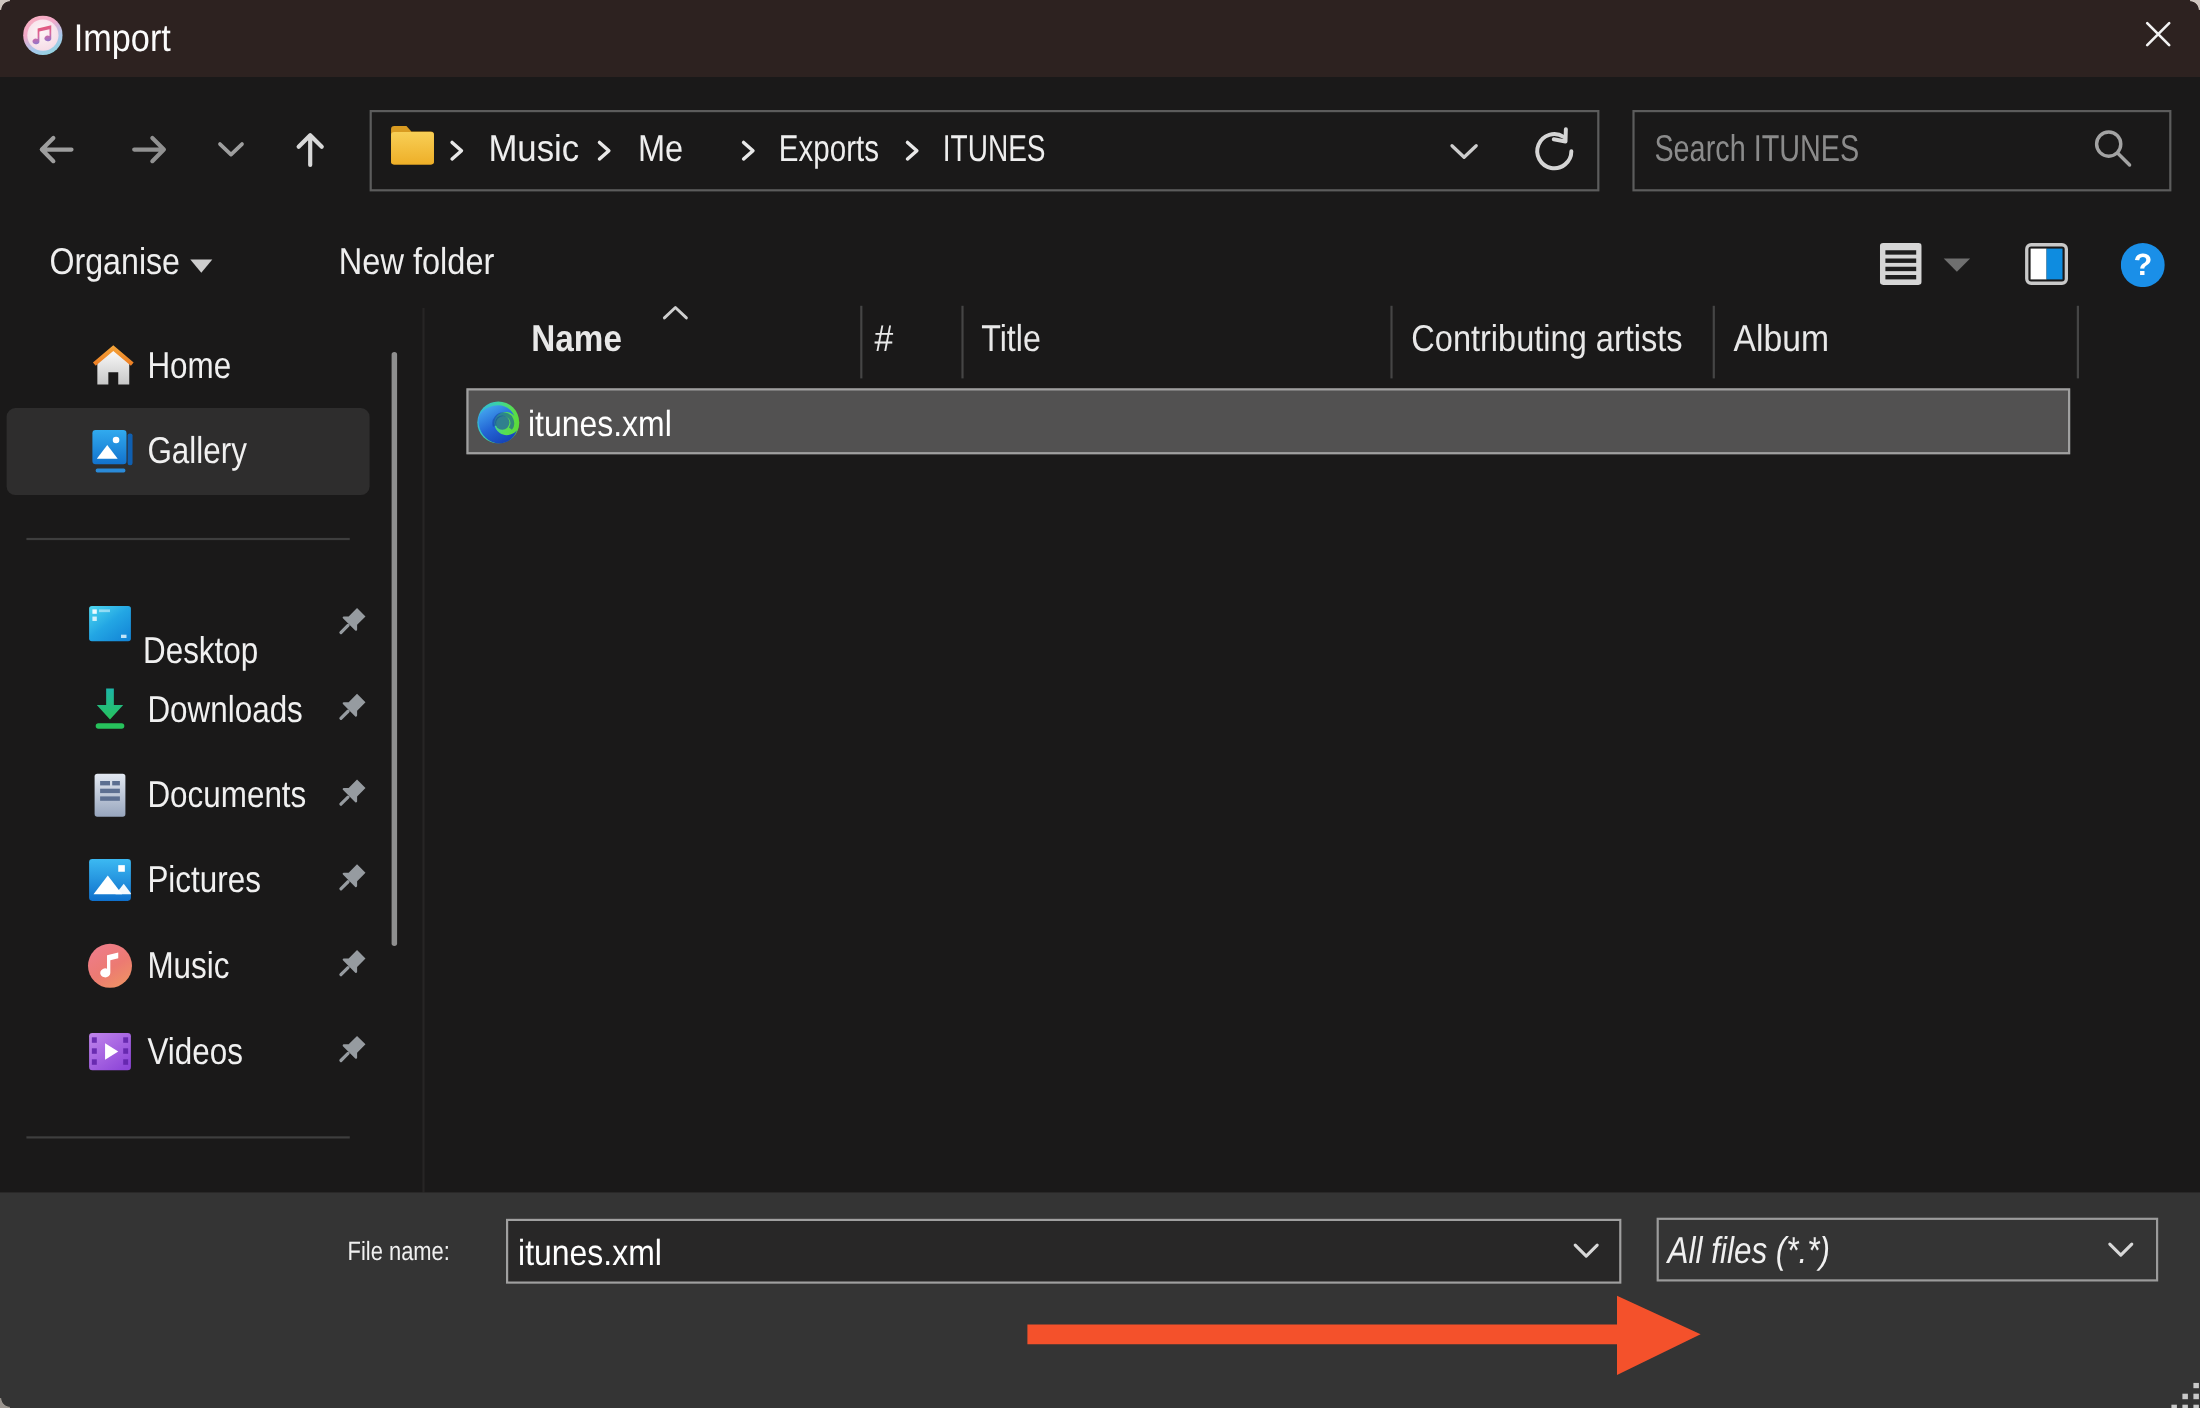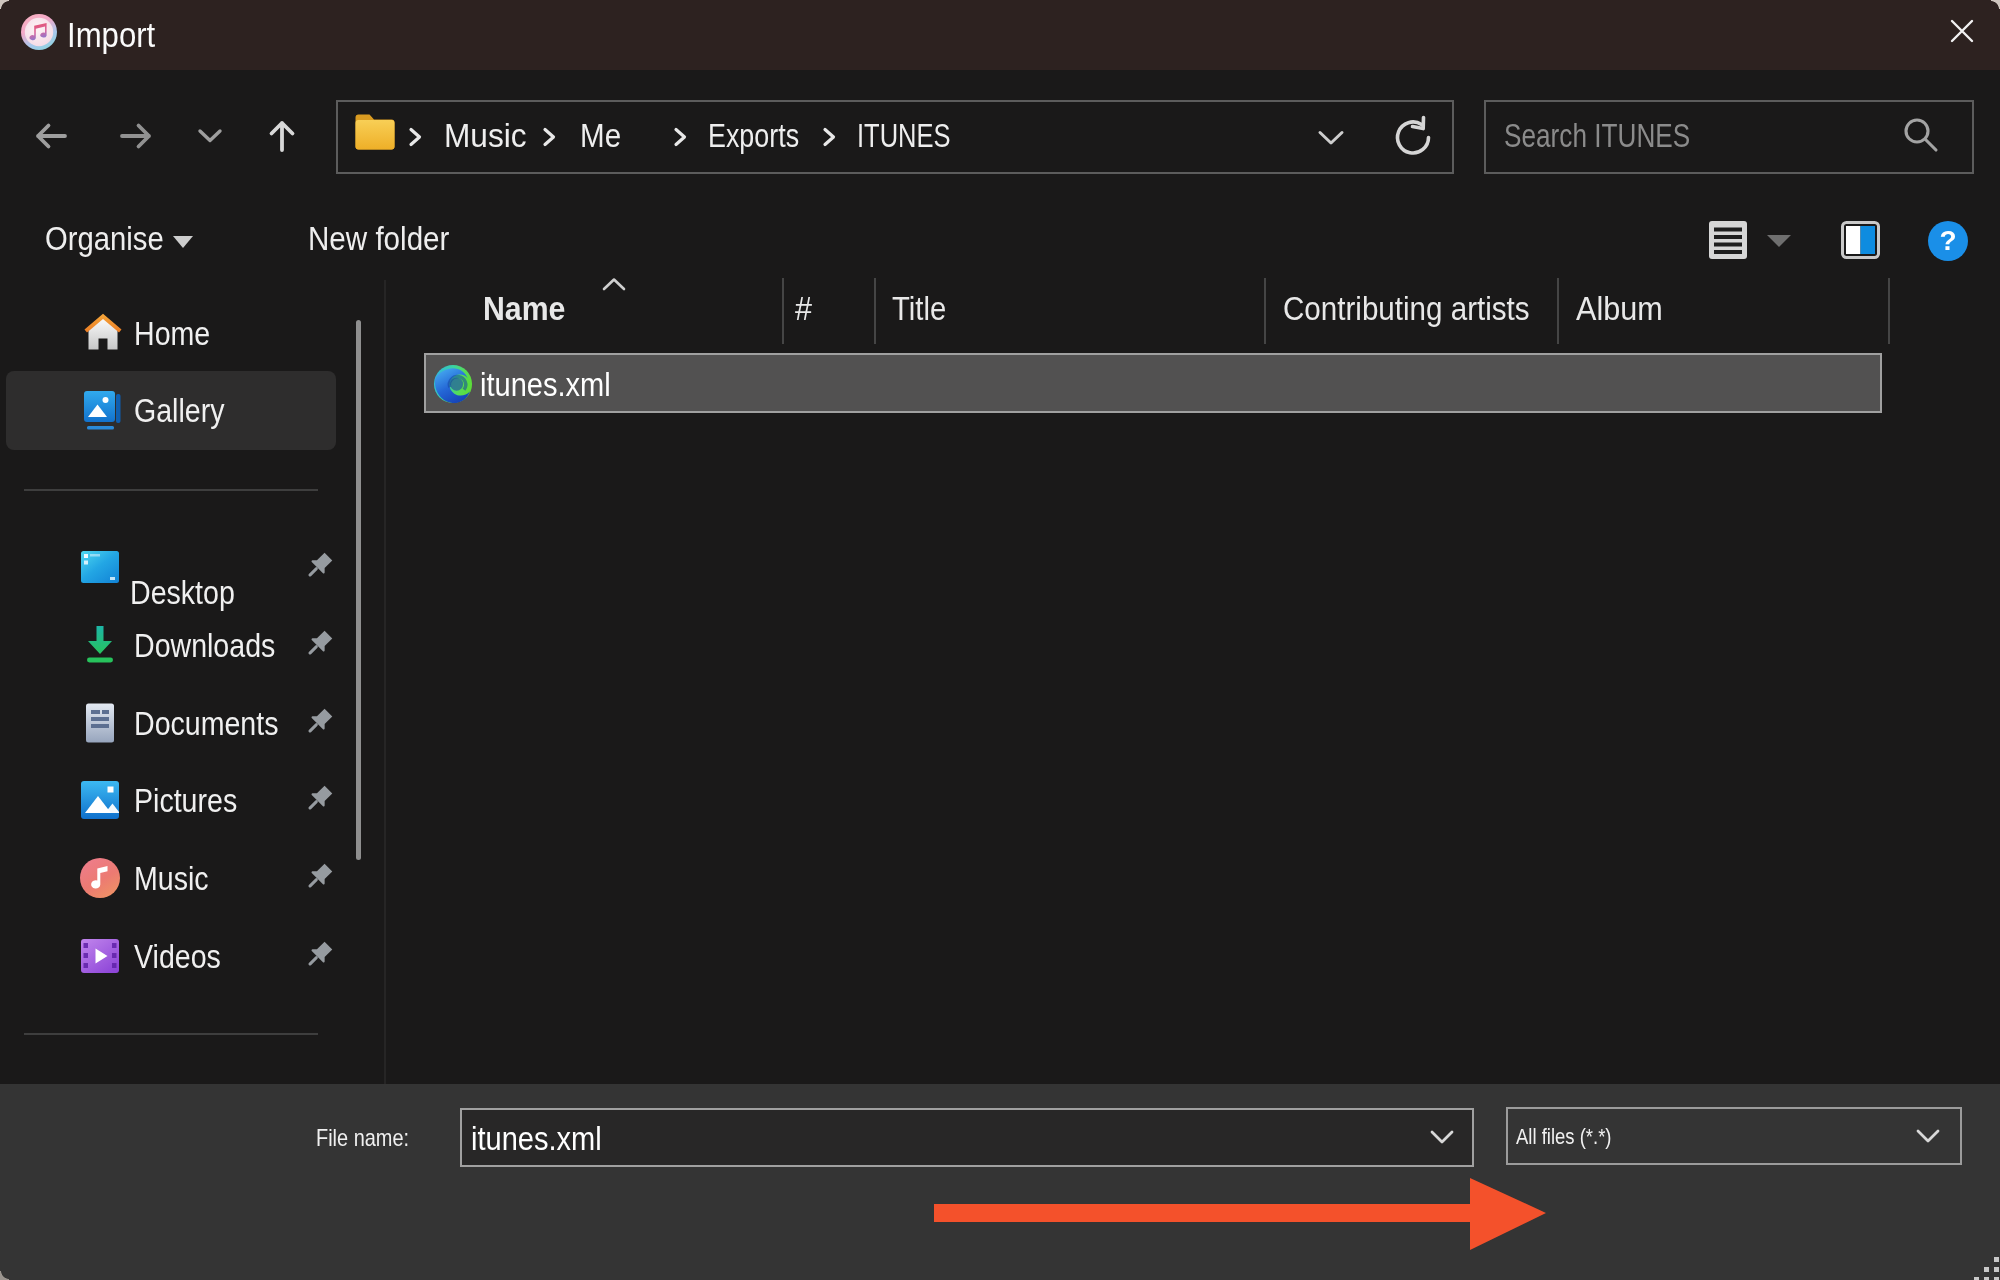--- a/index.html
+++ b/index.html
@@ -27,21 +27,21 @@
   .hdr { top:278px; height:62px; line-height:60px; font-size:34px; color:#e8e8e8; }
   .hdr-sep { top:278px; width:2px; height:66px; background:#454545; }
   #filerow { left:424px; top:353px; width:1458px; height:60px; background:#525151; border:2px solid #a0a0a0; }
   #filerow-text { left:480px; top:353px; height:60px; line-height:63px; font-size:33px; color:#ffffff; }
   
   #bottombar { left:0; top:1084px; width:2000px; height:196px; background:#343434; }
   #fname-label { left:316px; top:1108px; width:132px; height:58px; line-height:60px; font-size:24px; color:#f0f0f0; }
   #fname-input { left:460px; top:1108px; width:1014px; height:59px; background:#282727; border:2px solid #a0a0a0; }
   #fname-text { left:471px; top:1108px; height:59px; line-height:62px; font-size:33px; color:#ffffff; }
   #ftype { left:1506px; top:1107px; width:456px; height:58px; background:#343434; border:2px solid #9b9b9b; }
-  #ftype-text { left:1516px; top:1107px; height:58px; line-height:60px; font-size:22px; color:#f0f0f0; }
+  #ftype-text { left:1516px; top:1107px; height:58px; line-height:60px; font-size:34px; color:#f0f0f0;font-style:italic; }
   #btn-open { left:1508px; top:1181px; width:209px; height:58px; background:#413f3f; border:2px solid #a9a9a9; border-radius:10px;
     font-size:34px; color:#ffffff; display:flex; align-items:center; justify-content:center; }
   #btn-cancel { left:1754px; top:1181px; width:203px; height:58px; background:#323131; border:2px solid #8a8a8a; border-radius:10px;
     font-size:34px; color:#f5f5f5; display:flex; align-items:center; justify-content:center; }
   #corner-tl { width:9px; height:9px; background:radial-gradient(circle at 9px 9px, rgba(0,0,0,0) 7.5px, #cfc6bf 8.2px); }
   #corner-tr { width:9px; height:9px; background:radial-gradient(circle at 0px 9px, rgba(0,0,0,0) 7.5px, #cfc6bf 8.2px); }
   #corner-bl { width:9px; height:9px; background:radial-gradient(circle at 9px 0px, rgba(0,0,0,0) 7.5px, #9a948e 8.2px); }
 </style>
 </head>
 <body>

